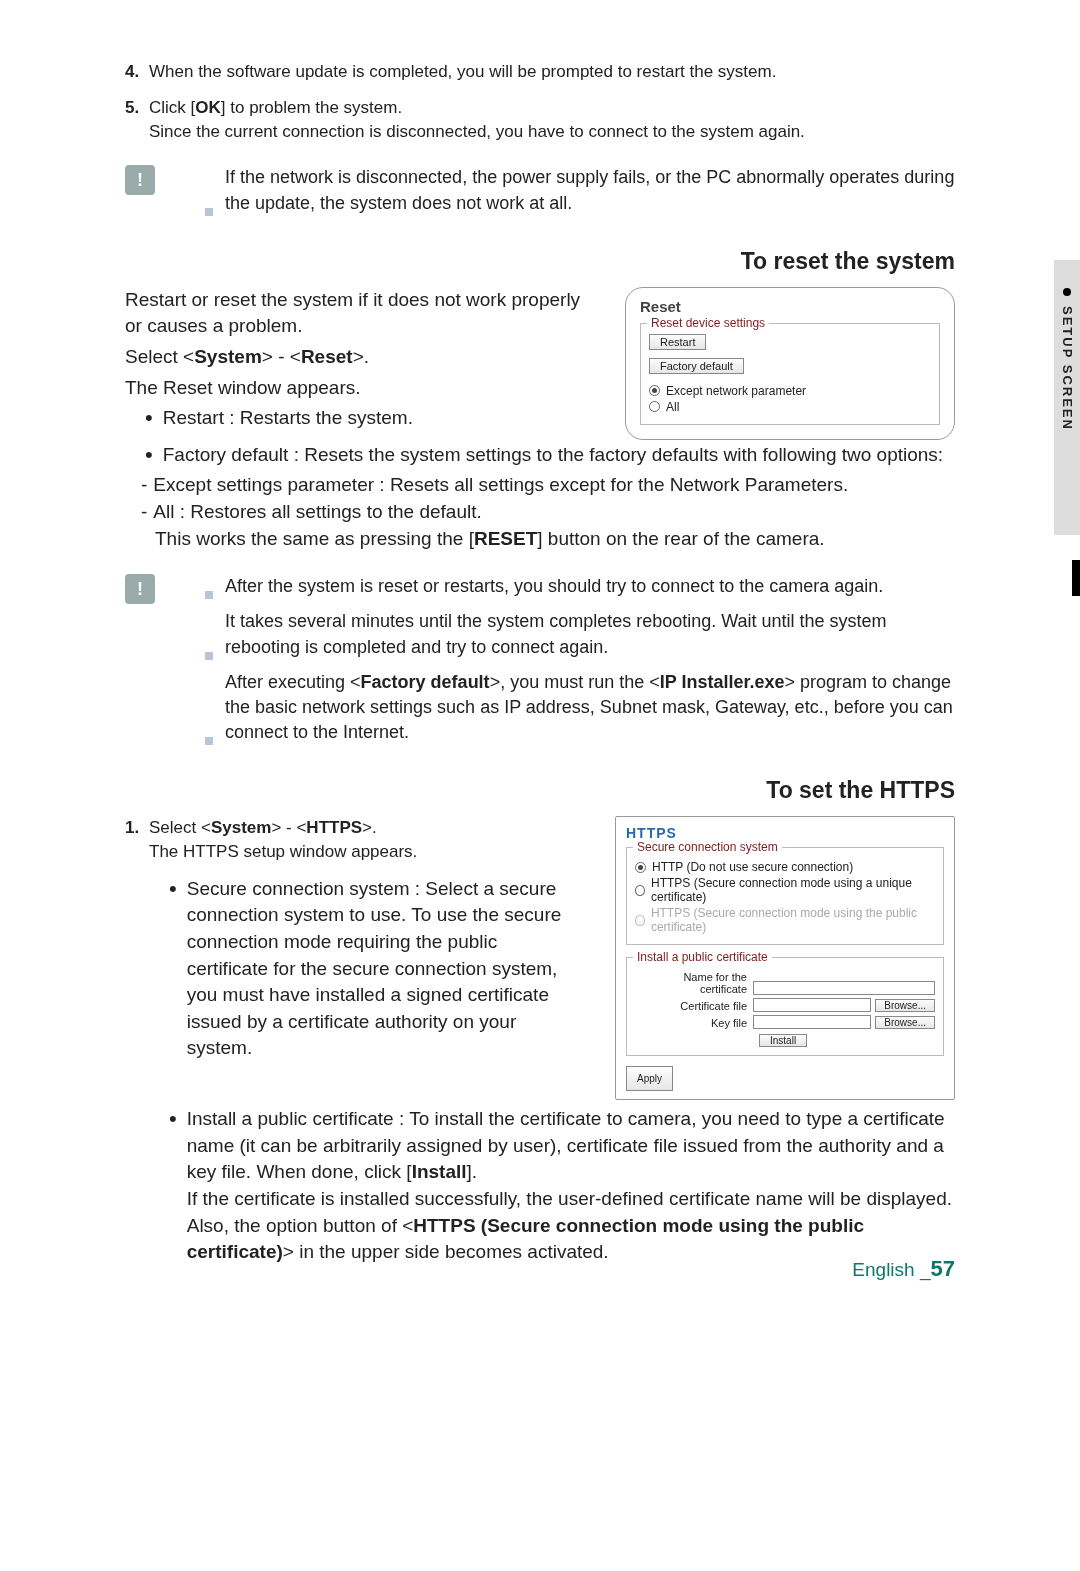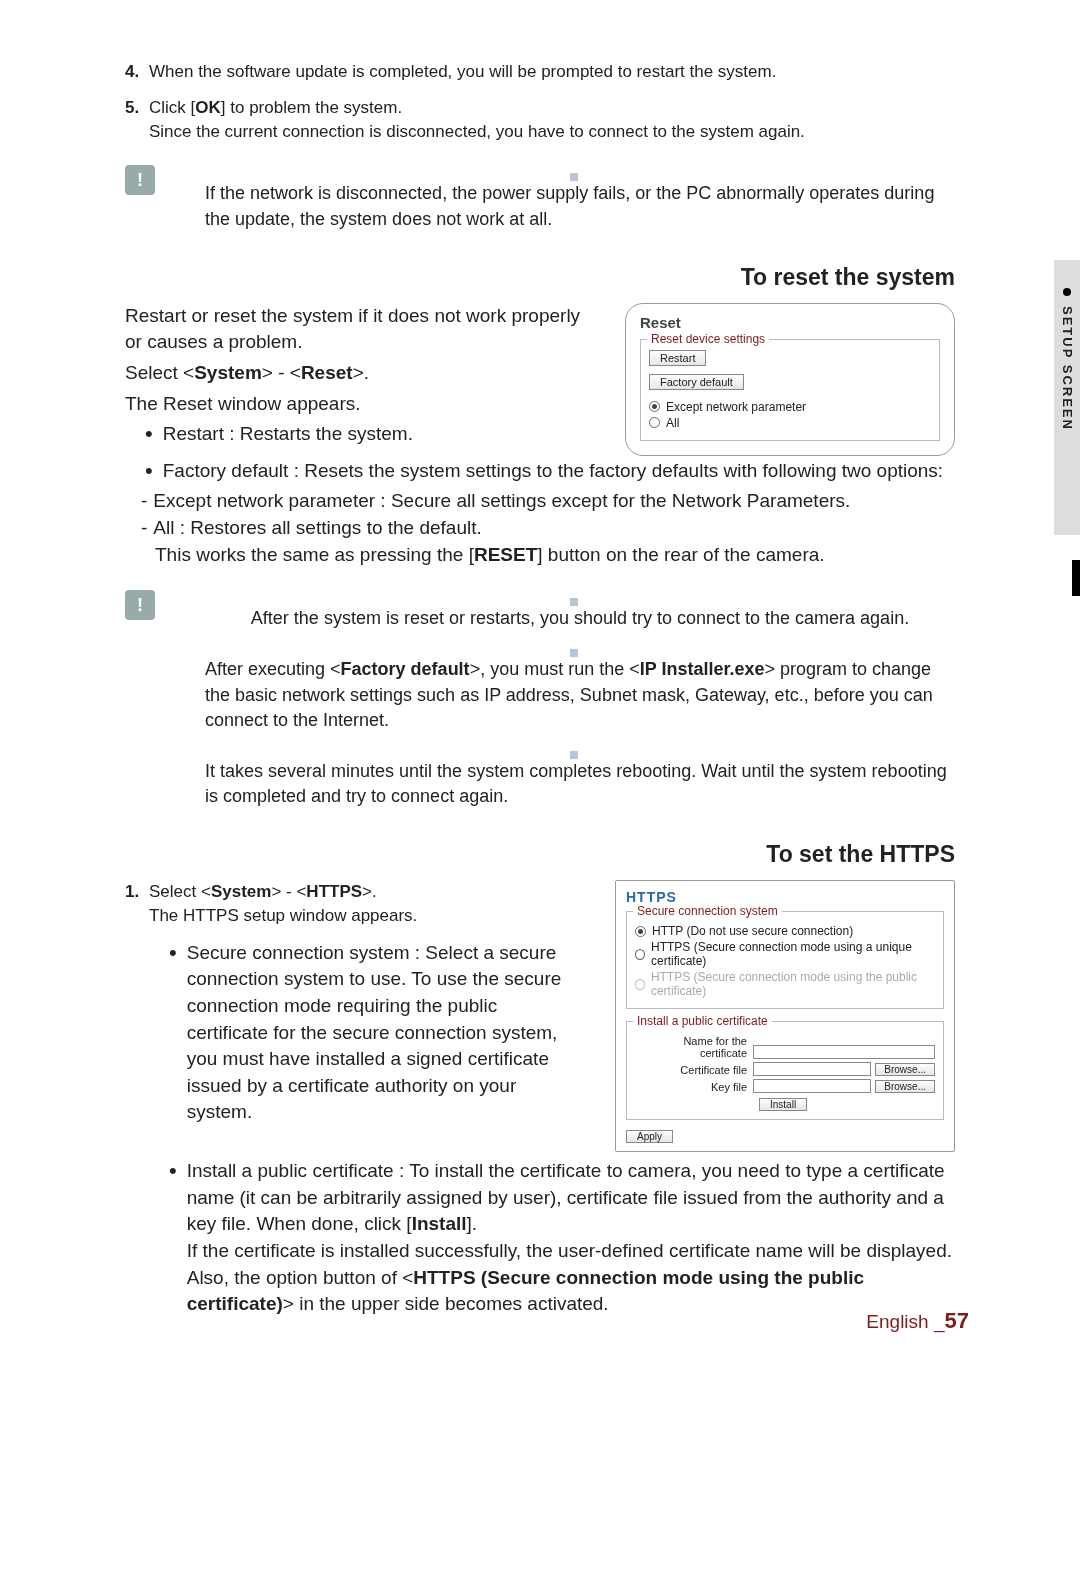--- a/index.html
+++ b/index.html
@@ -5,21 +5,21 @@
 * { box-sizing: border-box; margin: 0; padding: 0; }
 body { font-family: Arial, Helvetica, sans-serif; background: #fff; width: 1080px; margin: 0 auto; position: relative; padding: 60px 125px 40px 125px; color: #222; }
 .ol-item { margin-bottom: 12px; font-size: 17px; line-height: 1.4; }
 .ol-num { font-weight: bold; display: inline-block; width: 24px; }
 .ol-text { display: inline; }
 .ol-sub { margin-left: 24px; display: block; }
 b { font-weight: bold; }
 .note-row { display: flex; align-items: flex-start; margin: 22px 0; }
 .note-icon { width: 30px; height: 30px; background: #9aa; color: #fff; display: flex; align-items: center; justify-content: center; font-weight: bold; border-radius: 4px; margin-right: 50px; flex-shrink: 0; font-size: 18px; }
 .note-items { flex: 1; }
-.note-item { display: flex; align-items: center; font-size: 18px; line-height: 1.4; margin-bottom: 10px; flex-direction: column; }
+.note-item { display: flex; align-items: flex-end; font-size: 18px; line-height: 1.4; margin-bottom: 10px; }
 .sq { width: 8px; height: 8px; background: #b8c4d8; margin-right: 12px; margin-top: 8px; flex-shrink: 0; }
 h2 { font-size: 23px; font-weight: bold; margin: 20px 0 12px 0; text-align: right; }
 .para { font-size: 19px; line-height: 1.4; margin-bottom: 4px; }
 .two-col { display: flex; gap: 40px; align-items: flex-start; }
 .left { flex: 1; min-width: 0; }
 .bullet-list { margin-left: 20px; }
 .bullet { font-size: 19px; line-height: 1.4; margin-bottom: 4px; display: flex; }
 .bdot { margin-right: 10px; font-size: 22px; line-height: 1.2; }
 .btext { flex: 1; }
 .sub-dash { margin-left: 16px; font-size: 19px; line-height: 1.4; }
@@ -37,29 +37,29 @@
 .radio-circle.sel:after { content: ""; width: 5px; height: 5px; background: #444; border-radius: 50%; }
 
 
 .https-panel { border: 1px solid #999; border-radius: 2px; padding: 8px 10px; width: 340px; font-size: 12px; flex-shrink: 0; }
 .https-title { color: #2a6aa8; font-weight: bold; font-size: 14px; letter-spacing: 1px; margin-bottom: 6px; }
 .field-row { display: flex; align-items: flex-end; margin: 3px 0; font-size: 11px; }
 .flabel { width: 118px; text-align: right; padding-right: 6px; }
 .input-box { border: 1px solid #888; height: 14px; flex: 1; background: #fff; }
 .browse { border: 1px solid #888; background: linear-gradient(#fdfdfd, #e6e6e6); font-size: 10px; padding: 0 8px; margin-left: 4px; }
 .install-btn { border: 1px solid #888; background: linear-gradient(#fdfdfd, #e6e6e6); font-size: 10px; padding: 0 10px; margin-left: 124px; margin-top: 2px; display: inline-block; }
-.apply-btn { border: 1px solid #888; background: linear-gradient(#fdfdfd, #e6e6e6); font-size: 10px; padding: 0 10px; margin-top: 10px; display: inline-block; }
+.apply-btn { border: 1px solid #888; background: linear-gradient(#fdfdfd, #e6e6e6); font-size: 10px; padding: 6px 10px; margin-top: 10px; display: inline-block; }
 
 
 .side-tab { position: absolute; right: 0; top: 260px; width: 26px; height: 275px; background: #ddd; }
 .side-dot { position: absolute; top: 28px; left: 50%; transform: translateX(-50%); width: 8px; height: 8px; background: #000; border-radius: 50%; }
 .side-text { position: absolute; top: 46px; left: 50%; transform: translateX(-50%); writing-mode: vertical-rl; font-size: 13px; font-weight: bold; letter-spacing: 2px; }
 .black-stub { position: absolute; right: 0; top: 560px; width: 8px; height: 36px; background: #000; }
 
-.footer { position: absolute; bottom: 28px; right: 111px; font-size: 19px; color: #7f1d1d; }
+.footer { position: absolute; bottom: 28px; right: 125px; font-size: 19px; color: #0f766e; }
 .footer b { font-size: 22px; }
 </style>
 </head>
 <body>
 
 <div class="ol-item">
   <span class="ol-num">4.</span><span class="ol-text">When the software update is completed, you will be prompted to restart the system.</span>
 </div>
 
 <div class="ol-item">
@@ -108,39 +108,39 @@
     </div>
   </div>
 </div>
 
 <div class="bullet-list" style="margin-top:2px;">
   <div class="bullet">
       <span class="bdot">•</span>
       <span class="btext">Factory default : Resets the system settings to the factory defaults with following two options:</span>
     </div>
 </div>
-<div class="sub-dash"><span class="d">-</span><span>Except network parameter : Secure all settings except for the Network Parameters.</span></div>
+<div class="sub-dash"><span class="d">-</span><span>Except settings parameter : Resets all settings except for the Network Parameters.</span></div>
 <div class="sub-dash"><span class="d">-</span><span>All : Restores all settings to the default.</span>
   <span class="st"><span>This works the same as pressing the [</span><b>RESET</b><span>] button on the rear of the camera.</span></span>
 </div>
 
 <div class="note-row">
   <div class="note-icon">!</div>
   <div class="note-items">
     <div class="note-item">
         <span class="sq"></span>
         <span>After the system is reset or restarts, you should try to connect to the camera again.</span>
       </div>
     <div class="note-item">
         <span class="sq"></span>
+        <span>It takes several minutes until the system completes rebooting. Wait until the system rebooting is completed and try to connect again.</span>
+      </div>
+    <div class="note-item">
+        <span class="sq"></span>
         <span><span>After executing &lt;</span><b>Factory default</b><span>&gt;, you must run the &lt;</span><b>IP Installer.exe</b><span>&gt; program to change the basic network settings such as IP address, Subnet mask, Gateway, etc., before you can connect to the Internet.</span></span>
-      </div>
-    <div class="note-item">
-        <span class="sq"></span>
-        <span>It takes several minutes until the system completes rebooting. Wait until the system rebooting is completed and try to connect again.</span>
       </div>
   </div>
 </div>
 
 <h2>To set the HTTPS</h2>
 <div class="two-col">
   <div class="left">
     <div class="ol-item">
       <span class="ol-num">1.</span><span class="ol-text"><span>Select &lt;</span><b>System</b><span>&gt; - &lt;</span><b>HTTPS</b><span>&gt;.</span></span>
       <span class="ol-sub">The HTTPS setup window appears.</span>

